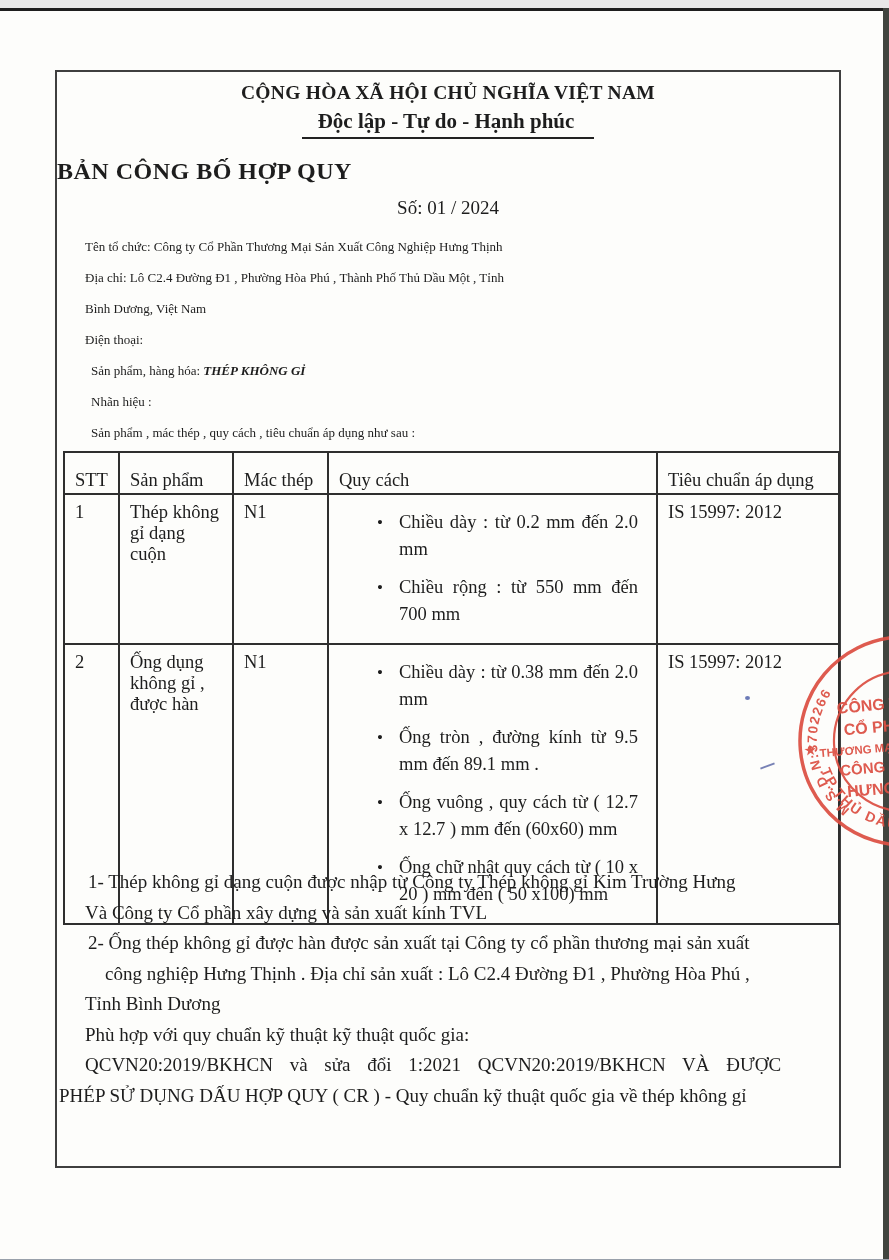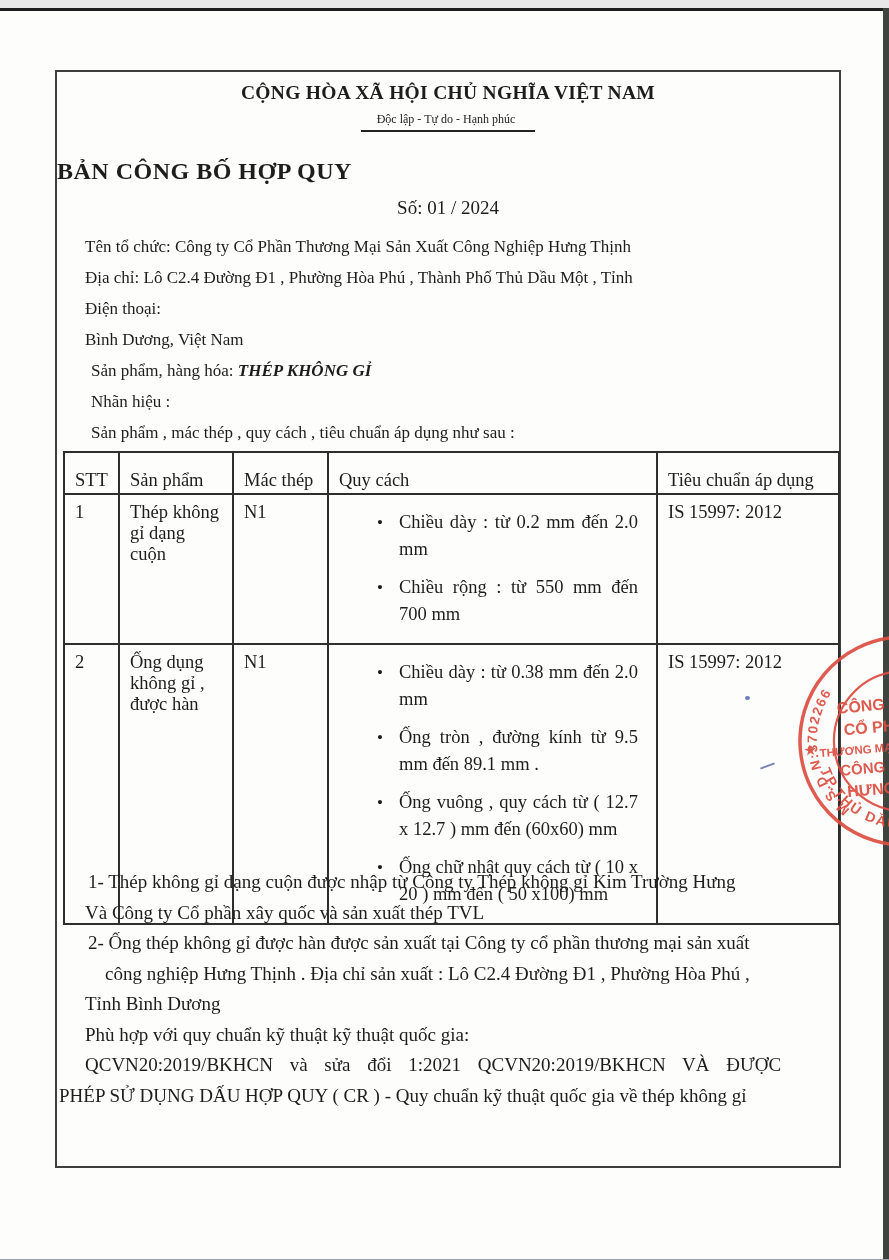--- a/index.html
+++ b/index.html
@@ -19,27 +19,27 @@
 
   
   .frame{
     position:absolute;left:55px;top:62px;width:786px;height:1098px;
     border:2px solid #3f3f3f;box-sizing:border-box;
   }
 
   .nat-title{position:absolute;top:10px;left:0;right:0;text-align:center;
     font-weight:bold;font-size:19.5px;letter-spacing:.3px;}
   .motto-wrap{position:absolute;top:37px;left:0;right:0;text-align:center;}
-  .motto{display:inline-block;font-weight:normal;font-size:12px;
+  .motto{display:inline-block;font-weight:bold;font-size:21px;
     border-bottom:2.5px solid #222;padding:0 20px 3px 16px;}
   .doc-title{position:absolute;top:86px;left:0;right:0;text-align:left;
     font-weight:bold;font-size:24px;letter-spacing:.5px;}
   .doc-num{position:absolute;top:125px;left:0;right:0;text-align:center;font-size:19px;}
 
-  .info{position:absolute;top:159px;left:28px;right:6px;font-size:17px;line-height:31px;}
+  .info{position:absolute;top:159px;left:28px;right:6px;font-size:13px;line-height:31px;}
   .info .sub{padding-left:6px;}
   .bold{font-weight:bold;font-style:italic;}
 
   table.spec{
     position:absolute;top:379px;left:6px;width:775px;
     border-collapse:collapse;font-size:18.5px;table-layout:fixed;
   }
   table.spec th,table.spec td{
     border:2px solid #2e2e2e;vertical-align:top;box-sizing:border-box;
     padding:7px 8px 4px 10px;text-align:left;font-weight:normal;
@@ -86,22 +86,22 @@
     <div class="nat-title">CỘNG HÒA XÃ HỘI CHỦ NGHĨA VIỆT NAM</div>
     <div class="motto-wrap">
       <span class="motto">Độc lập - Tự do - Hạnh phúc</span>
     </div>
     <div class="doc-title">BẢN CÔNG BỐ HỢP QUY</div>
     <div class="doc-num">Số: 01 / 2024</div>
 
     <div class="info">
       <div>Tên tổ chức: Công ty Cổ Phần Thương Mại Sản Xuất Công Nghiệp Hưng Thịnh</div>
       <div>Địa chỉ: Lô C2.4 Đường Đ1 , Phường Hòa Phú , Thành Phố Thủ Dầu Một , Tỉnh</div>
+      <div>Bình Dương, Việt Nam</div>
       <div>Điện thoại:</div>
-      <div>Bình Dương, Việt Nam</div>
       <div class="sub">
         <span>Sản phẩm, hàng hóa: </span><span class="bold">THÉP KHÔNG GỈ</span>
       </div>
       <div class="sub">Nhãn hiệu :</div>
       <div class="sub">Sản phẩm , mác thép , quy cách , tiêu chuẩn áp dụng như sau :</div>
     </div>
 
     <table class="spec">
       <colgroup>
         <col class="c-stt">
@@ -160,21 +160,21 @@
             </li>
           </ul>
         </td>
         <td>IS 15997: 2012</td>
       </tr>
     </tbody>
       </table>
 
     <div class="notes">
       <div class="n1">1-  Thép không gỉ dạng cuộn được nhập từ Công ty Thép không gỉ Kim Trường Hưng</div>
-      <div class="n2">Và Công ty Cổ phần xây quốc và sản xuất thép TVL</div>
+      <div class="n2">Và Công ty Cổ phần xây dựng và sản xuất kính TVL</div>
       <div class="n3">2-  Ống thép không gỉ được hàn được sản xuất tại Công ty cổ phần thương mại sản xuất</div>
       <div class="in">công nghiệp Hưng Thịnh . Địa chỉ sản xuất : Lô C2.4 Đường Đ1 , Phường Hòa Phú ,</div>
       <div>Tỉnh Bình Dương</div>
       <div>Phù hợp với quy chuẩn kỹ thuật kỹ thuật quốc gia:</div>
       <div class="n8">QCVN20:2019/BKHCN và sửa đổi 1:2021 QCVN20:2019/BKHCN VÀ ĐƯỢC</div>
       <div class="n9">PHÉP SỬ DỤNG DẤU HỢP QUY ( CR ) -  Quy chuẩn kỹ thuật quốc gia về thép không gỉ</div>
     </div>
 
   </div>
 

